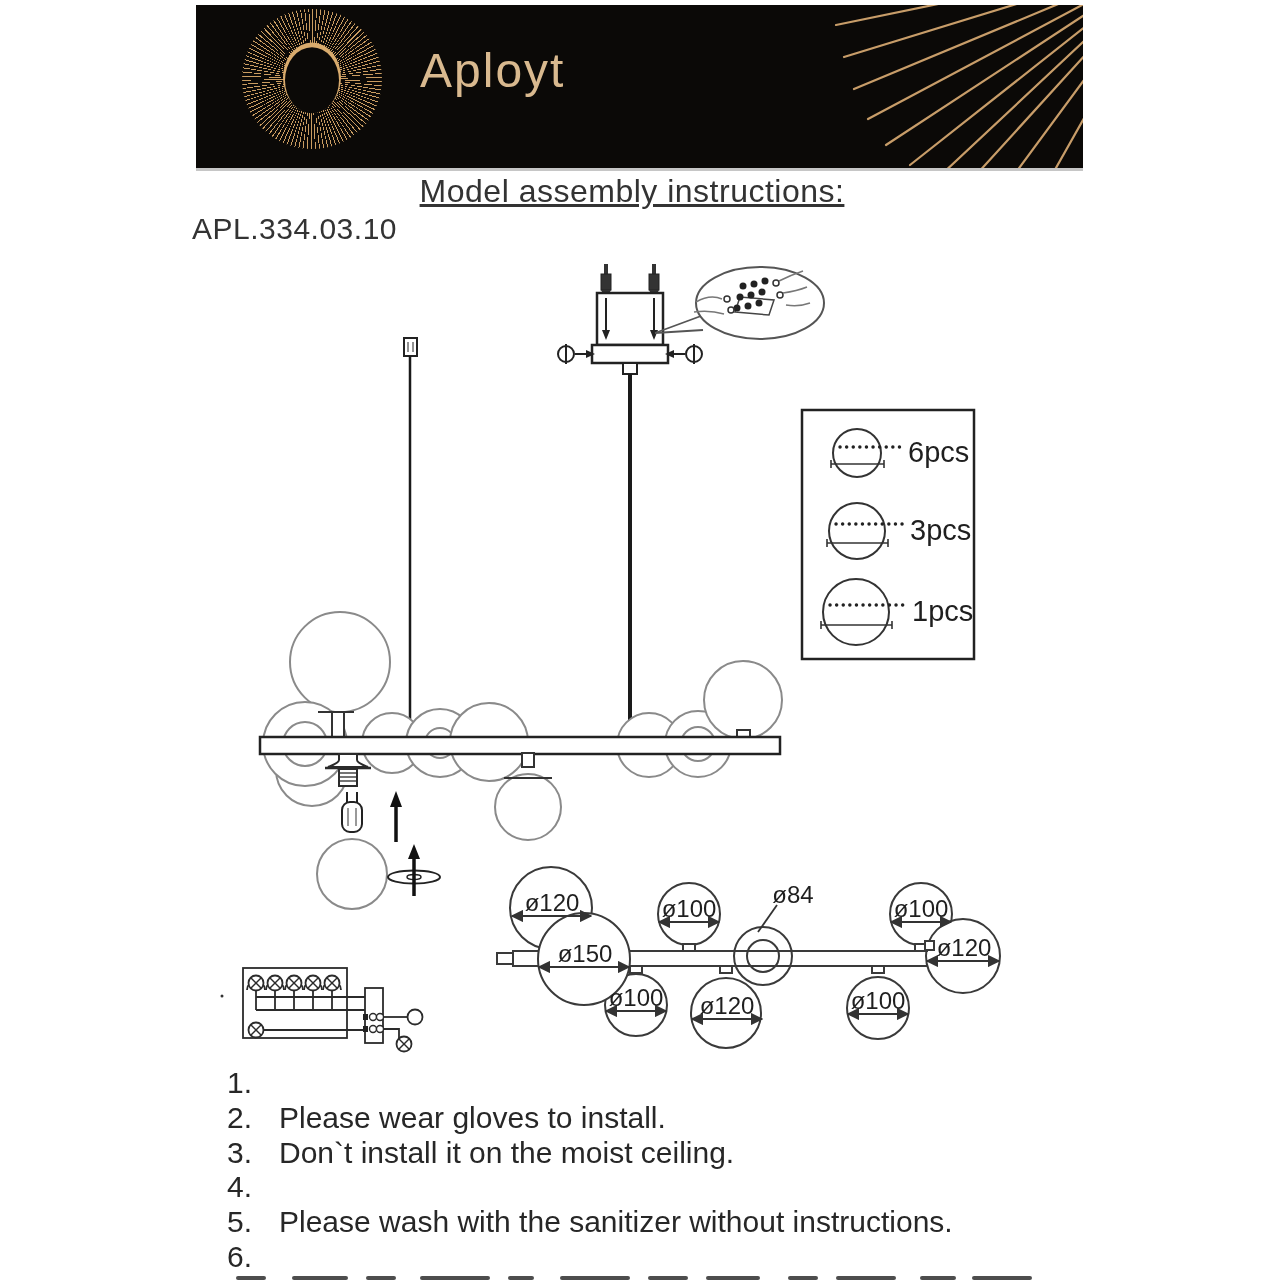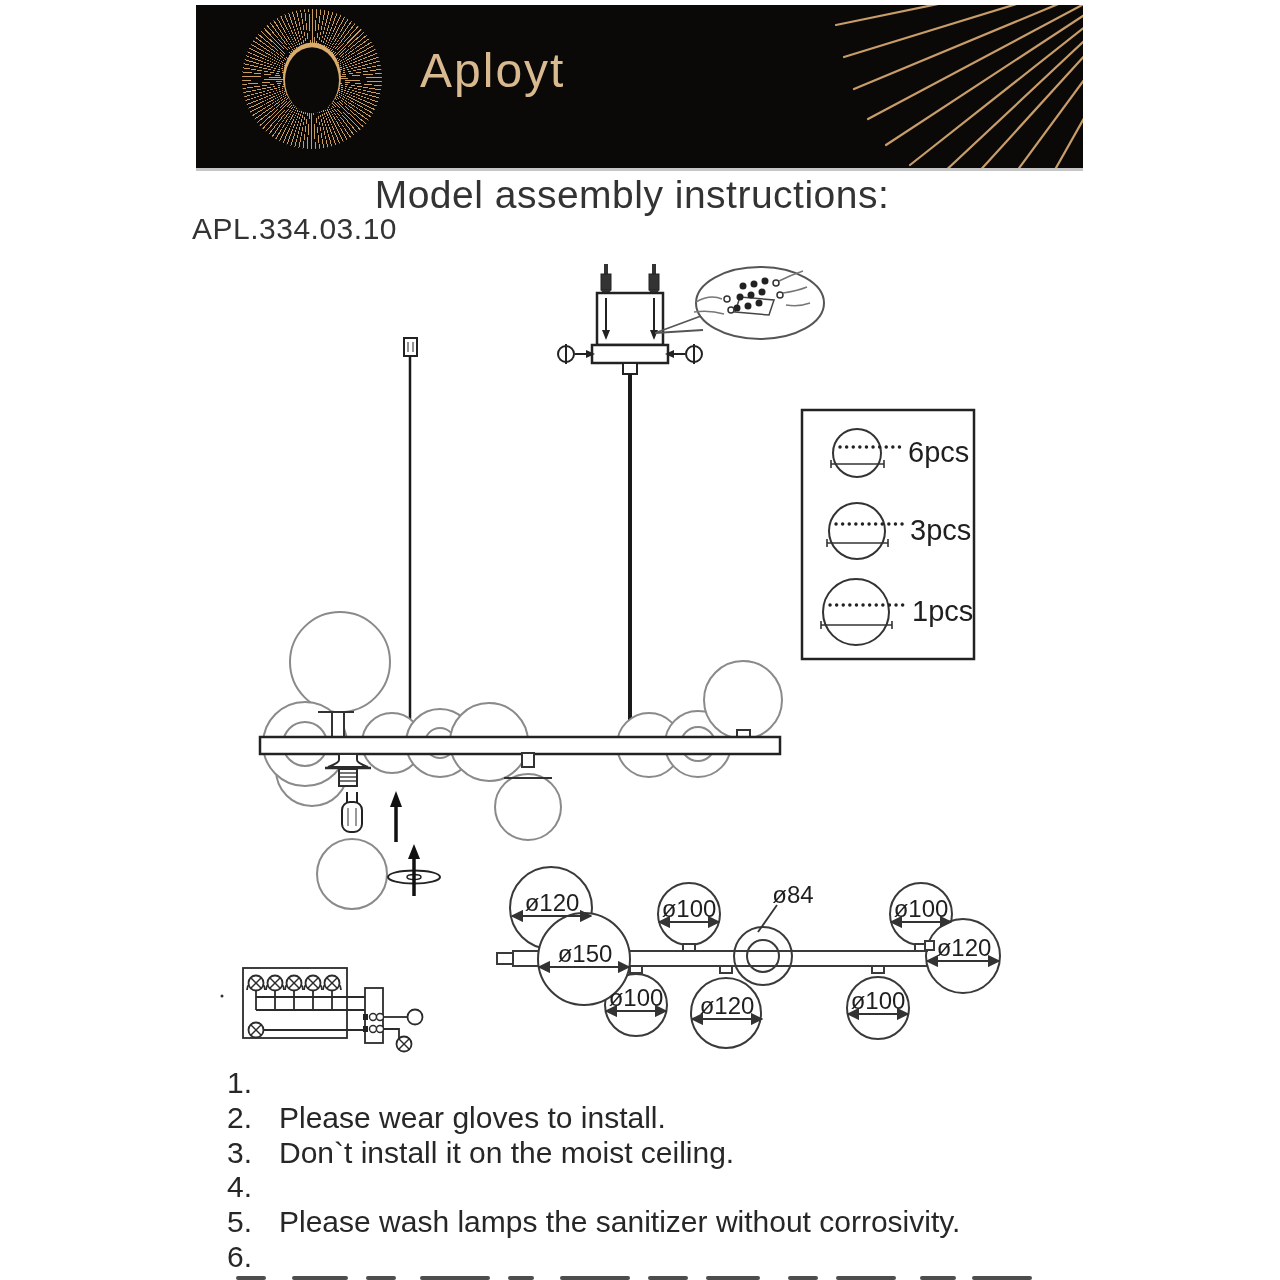--- a/index.html
+++ b/index.html
@@ -28,21 +28,21 @@
     position:absolute;left:50%;top:50%;width:54px;height:66px;border-radius:50%;
     transform:translate(-50%,-48%);background:#0b0907;
   }
   .brand{
     position:absolute;left:224px;top:36px;font-size:48px;line-height:60px;
     color:#d9b98f;letter-spacing:2px;font-weight:400;
   }
   .banner-rays{position:absolute;inset:0;}
   
   .title-1{position:absolute;left:192px;top:173px;width:880px;text-align:center;
-    font-size:39px;color:#333;letter-spacing:.5px;}
+    font-size:32px;color:#333;letter-spacing:.5px;text-decoration:underline;}
   .title-2{position:absolute;left:192px;top:212px;width:880px;
     font-size:30px;color:#333;letter-spacing:.5px;}
   
   .sheet{position:absolute;left:0;top:0;width:1280px;height:1280px;}
   .sheet text{font-family:"Liberation Sans",sans-serif;}
   
   .instructions{position:absolute;left:227px;top:1066px;width:880px;list-style:none;margin:0;padding:0;}
   .instructions li{display:flex;height:34.7px;align-items:center;font-size:30px;color:#272727;}
   .instructions .num{width:52px;flex:0 0 52px;}
   
@@ -369,21 +369,21 @@
   </li>
   <li>
     <span class="num">3.</span>
     <span>Don`t install it on the moist ceiling.</span>
   </li>
   <li>
     <span class="num">4.</span>
   </li>
   <li>
     <span class="num">5.</span>
-    <span>Please wash lamps the sanitizer without corrosivity.</span>
+    <span>Please wash with the sanitizer without instructions.</span>
   </li>
   <li>
     <span class="num">6.</span>
   </li>
 </ol>
 
 <div class="smudge" style="left:236px;width:30px"></div>
 <div class="smudge" style="left:292px;width:56px"></div>
 <div class="smudge" style="left:366px;width:30px"></div>
 <div class="smudge" style="left:420px;width:70px"></div>

